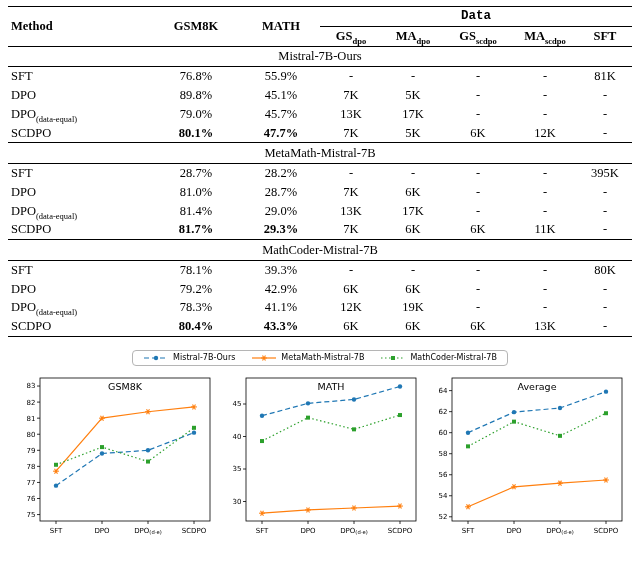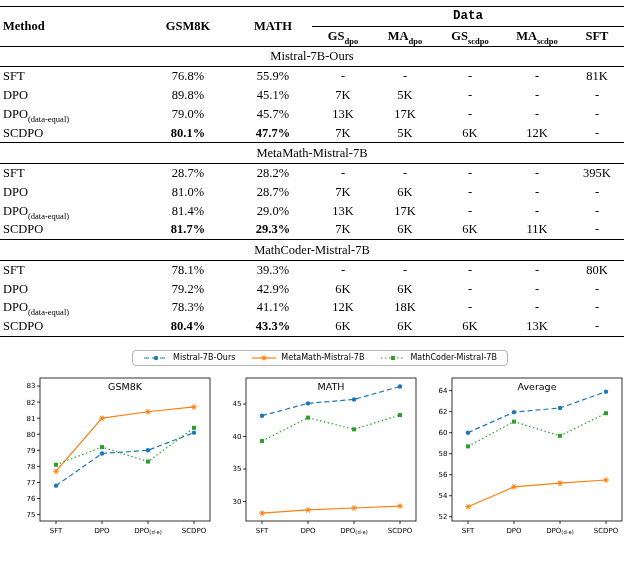--- a/index.html
+++ b/index.html
@@ -1,20 +1,20 @@
 <!DOCTYPE html>
 <html><head>
 <meta charset="utf-8">
 <style>
   html,body{margin:0;padding:0;background:#fff;}
   body{width:640px;height:564px;overflow:hidden;font-family:"Liberation Serif",serif;color:#000;}
   .page{width:640px;height:564px;}
 
   
-  table{border-collapse:collapse;width:624px;margin:6px 8px 0 0;font-size:12.5px;border-bottom:1.6px solid #000;}
+  table{border-collapse:collapse;width:624px;margin:6px 8px 0 8px;font-size:12.5px;border-bottom:1.6px solid #000;}
   thead{border-top:1.6px solid #000;border-bottom:1.3px solid #000;}
   th,td{padding:2px 2px;text-align:center;font-weight:normal;line-height:1.18;}
   th{font-weight:bold;}
   th.left,td.left{text-align:left;padding-left:3px;}
   th.group{border-bottom:0.9px solid #000;font-family:Liberation Mono, monospace;}
   tbody.section{border-top:1.6px solid #000;}
   tr.sec-title td{border-bottom:0.8px solid #000;padding:2.5px 0;}
   td.bold{font-weight:bold;}
   sub{font-size:8.5px;line-height:0;}
 
@@ -168,21 +168,21 @@
           <td>6K</td>
           <td>-</td>
           <td>-</td>
           <td>-</td>
         </tr>
         <tr>
           <td class="left">DPO<sub>(data-equal)</sub></td>
           <td>78.3%</td>
           <td>41.1%</td>
           <td>12K</td>
-          <td>18K</td>
+          <td>19K</td>
           <td>-</td>
           <td>-</td>
           <td>-</td>
         </tr>
         <tr>
           <td class="left">SCDPO</td>
           <td class="bold">80.4%</td>
           <td class="bold">43.3%</td>
           <td>6K</td>
           <td>6K</td>

